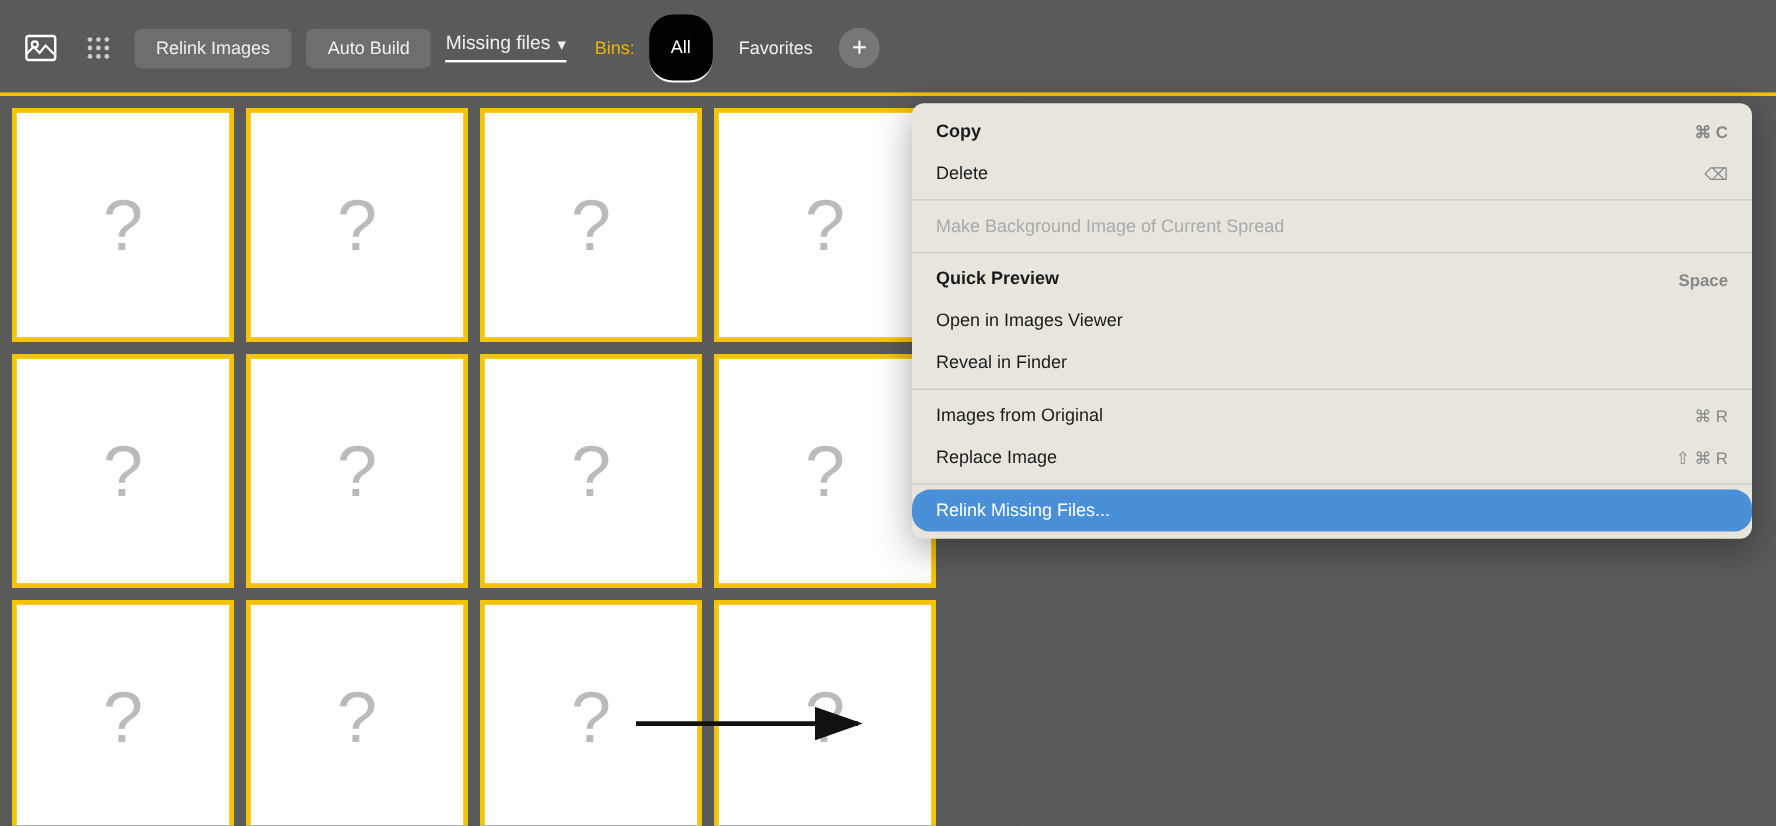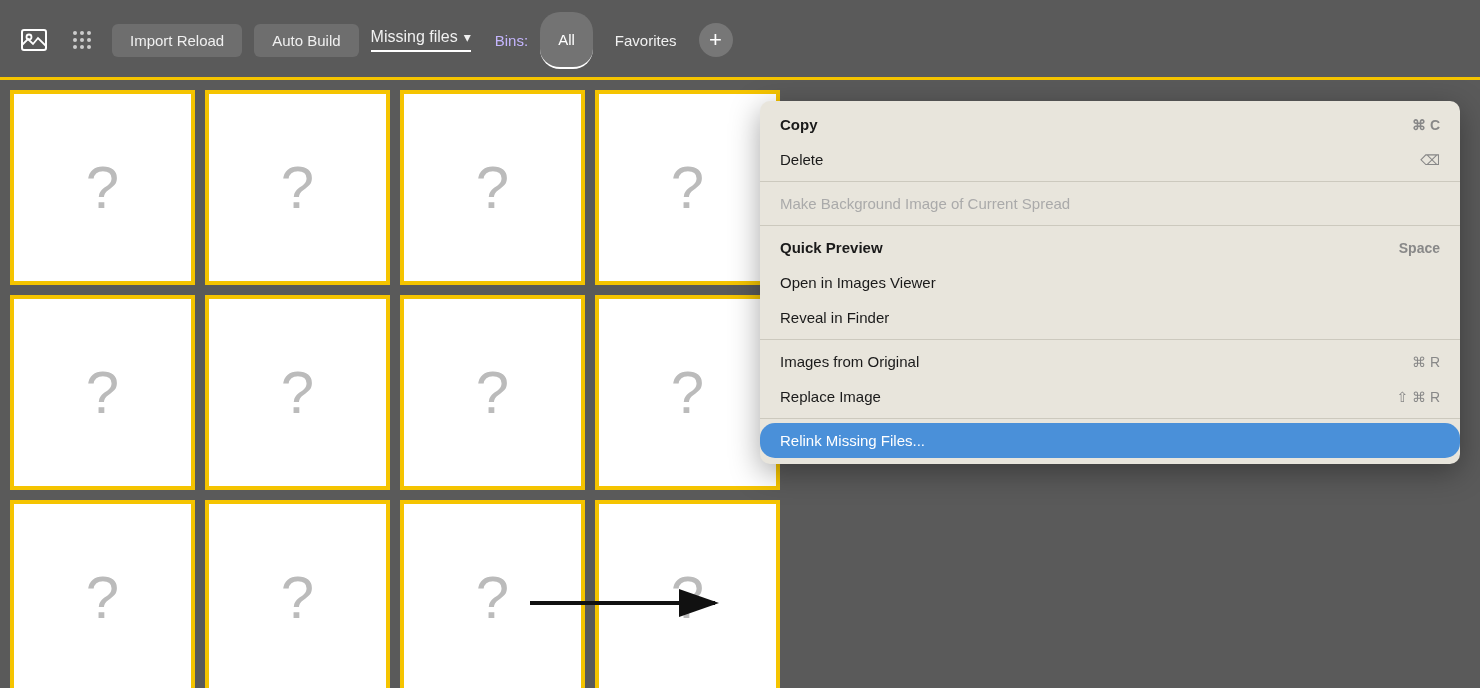--- a/index.html
+++ b/index.html
@@ -68,27 +68,27 @@
       border-bottom: 2px solid #fff;
       margin-left: 0;
     }
 
     .missing-files-btn .chevron {
       font-size: 14px;
       color: #f0f0f0;
     }
 
     .bins-label {
-      color: #c4b5fd;
+      color: #eab308;
       font-size: 15px;
       margin-left: 12px;
     }
 
     .bins-all-btn {
-      background: #737373;
+      background: #000000;
       color: #fff;
       border: none;
       border-radius: 20px;
       padding: 19px 18px;
       font-size: 15px;
       cursor: pointer;
       font-family: inherit;
       border-bottom: 2px solid #fff;
     }
 
@@ -154,21 +154,21 @@
     }
 
     .arrow-svg {
       width: 200px;
       height: 50px;
     }
 
     
     .context-menu {
       position: absolute;
-      top: 101px;
+      top: 86px;
       left: 760px;
       width: 700px;
       background: #e8e5dc;
       border-radius: 10px;
       box-shadow: 0 8px 30px rgba(0,0,0,0.35);
       z-index: 100;
       overflow: hidden;
       padding: 6px 0;
     }
 
@@ -254,21 +254,21 @@
       <circle cx="18" cy="4" r="2" fill="#ccc"></circle>
       <circle cx="4" cy="11" r="2" fill="#ccc"></circle>
       <circle cx="11" cy="11" r="2" fill="#ccc"></circle>
       <circle cx="18" cy="11" r="2" fill="#ccc"></circle>
       <circle cx="4" cy="18" r="2" fill="#ccc"></circle>
       <circle cx="11" cy="18" r="2" fill="#ccc"></circle>
       <circle cx="18" cy="18" r="2" fill="#ccc"></circle>
     </svg>
   </div>
 
-  <button class="toolbar-btn">Import Reload</button>
+  <button class="toolbar-btn">Relink Images</button>
 
   <button class="toolbar-btn">Auto Build</button>
 
   <button class="missing-files-btn">
     <span>Missing files</span>
     <span class="chevron">▾</span>
   </button>
 
   <span class="bins-label">Bins:</span>
 

